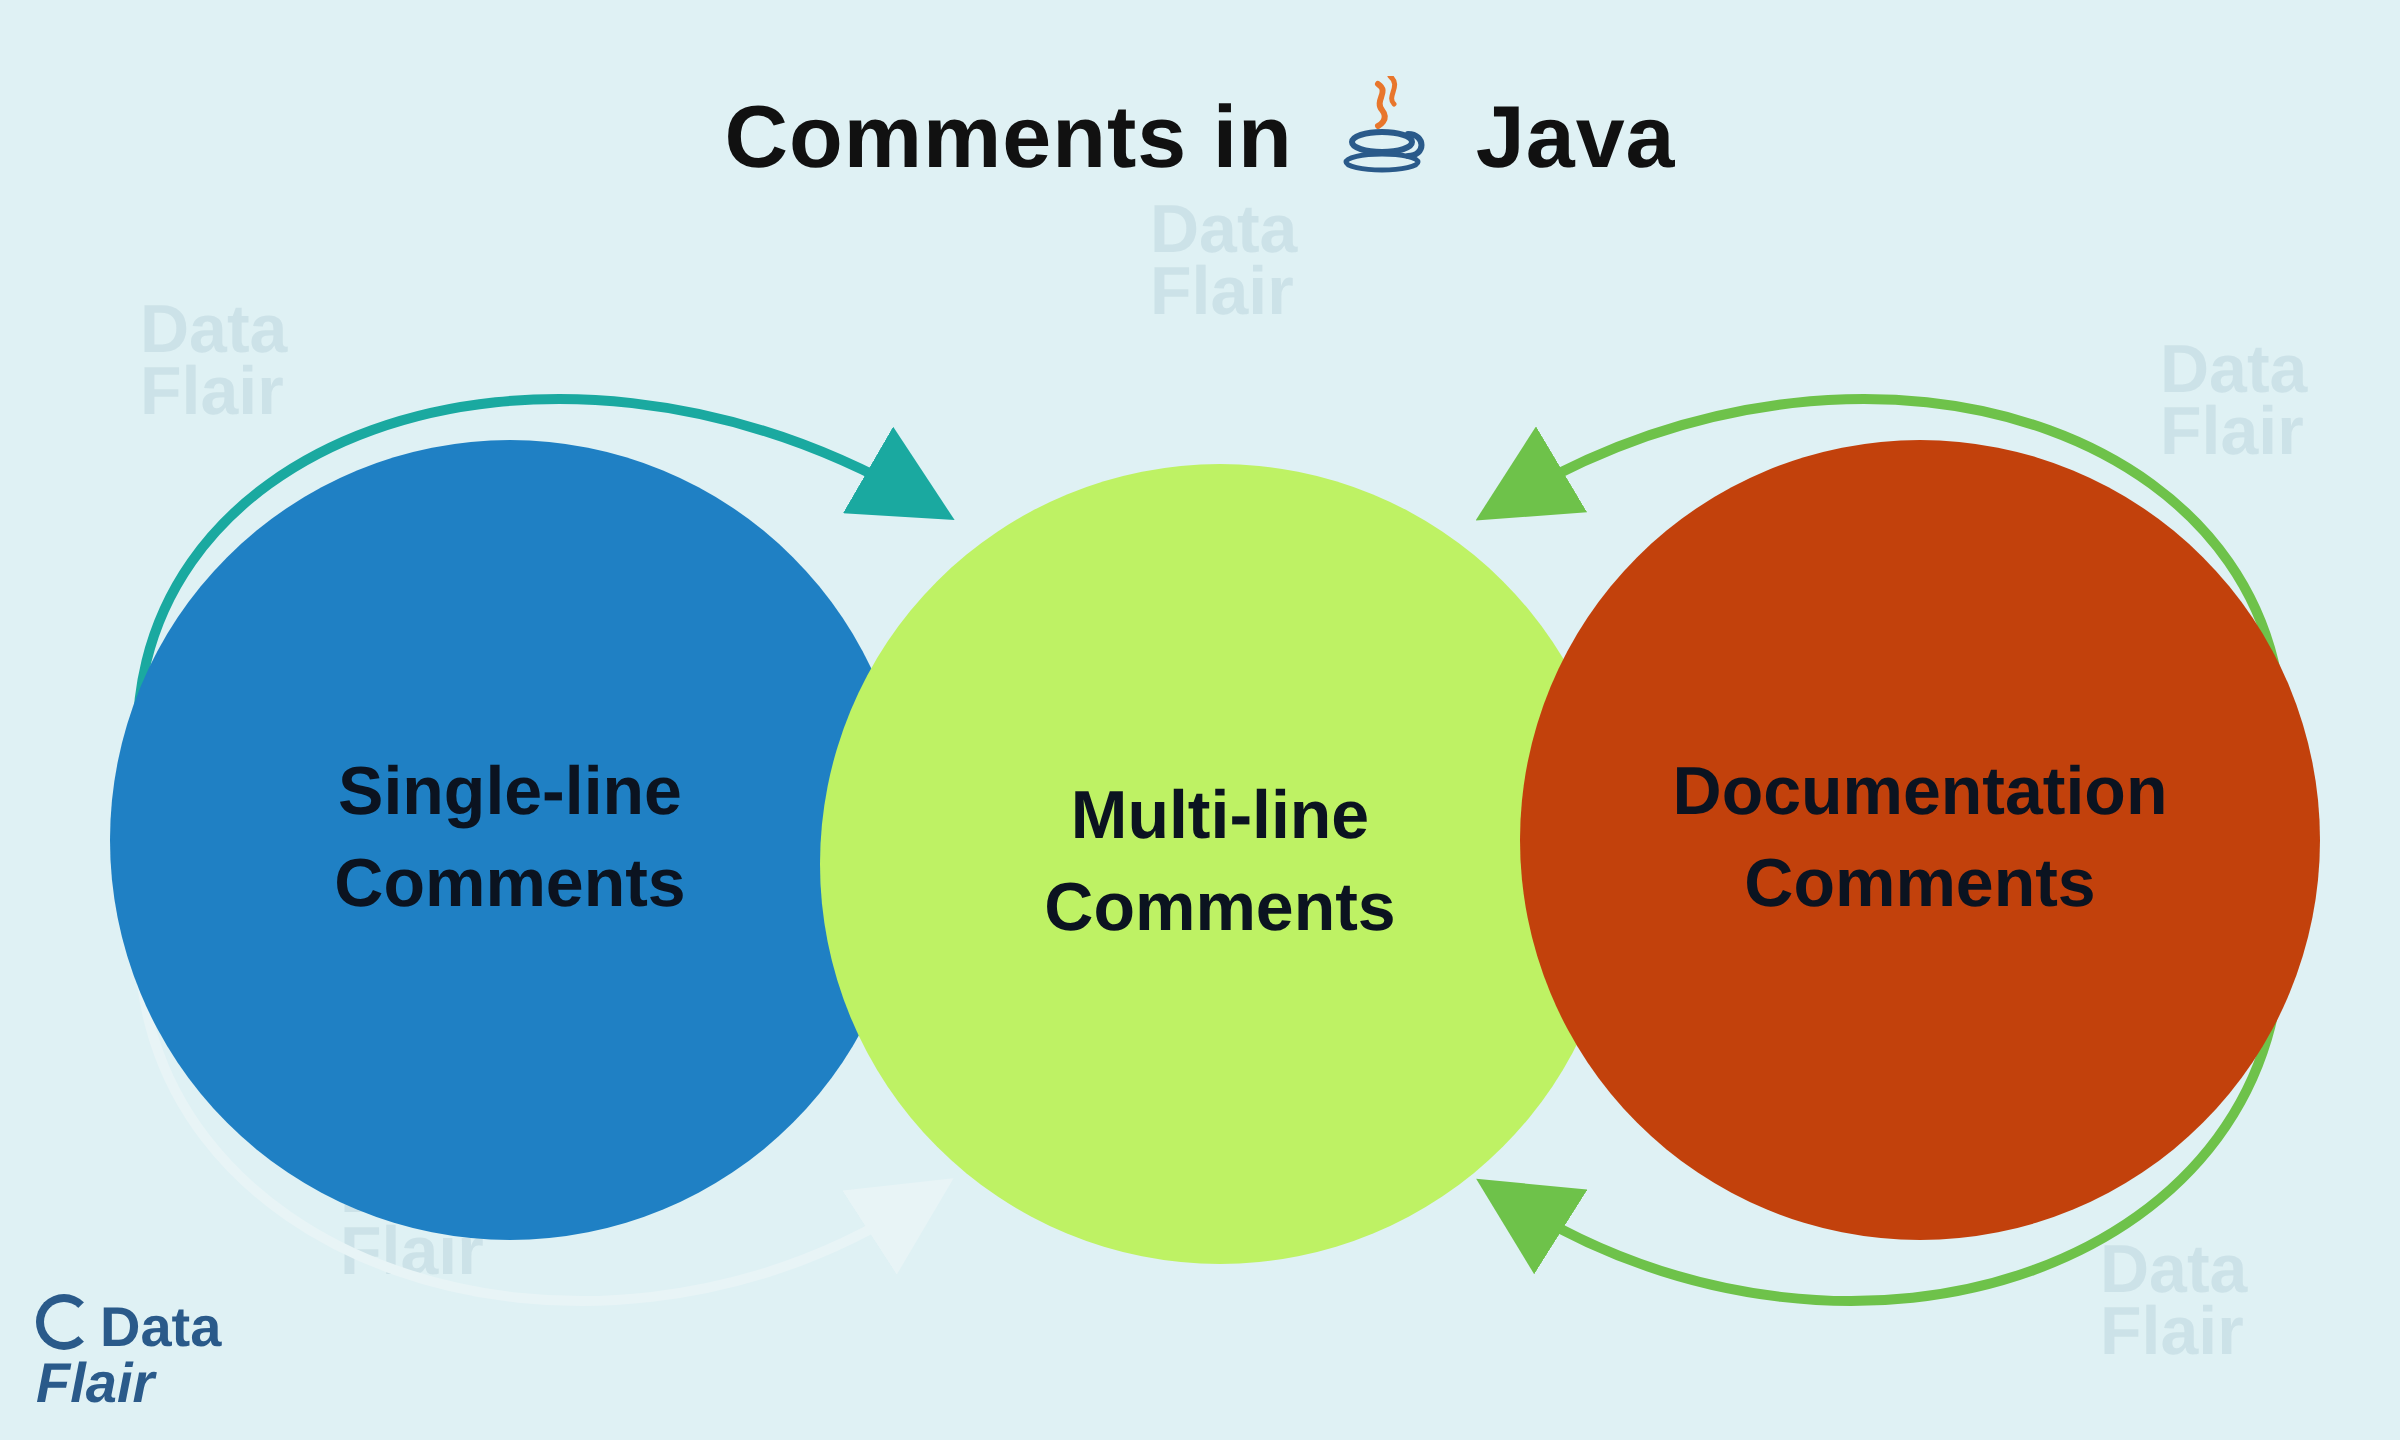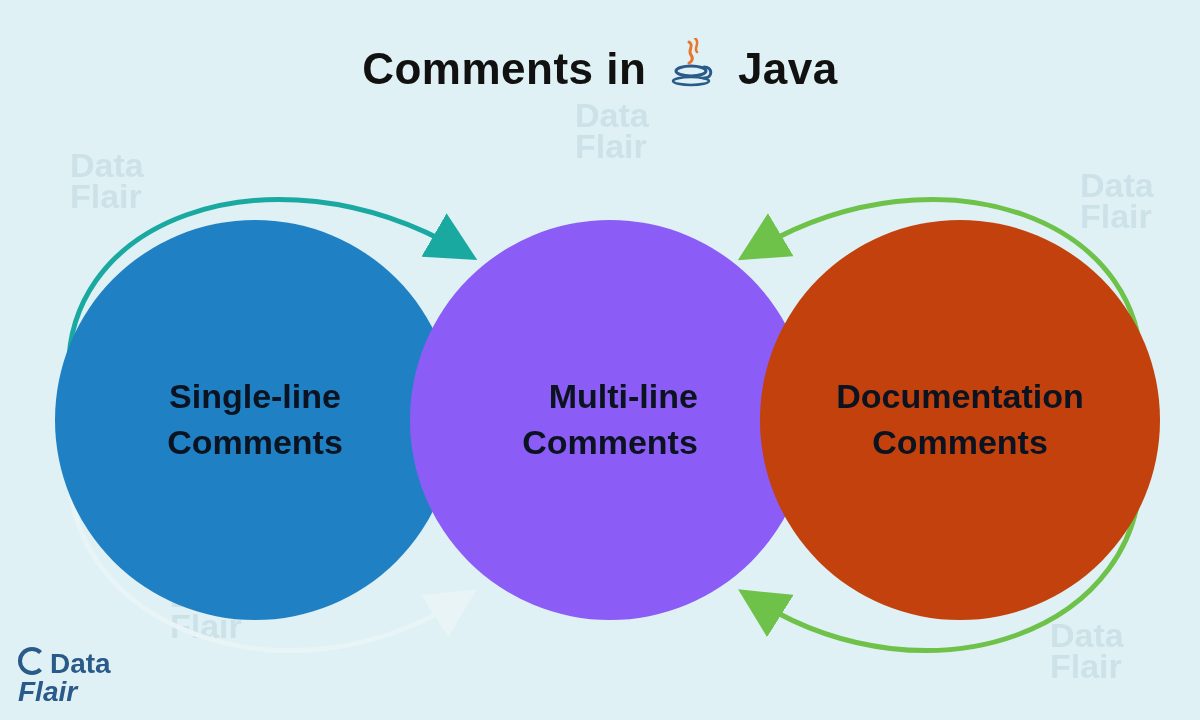--- a/index.html
+++ b/index.html
@@ -44,21 +44,21 @@
     display: flex;
     align-items: center;
     justify-content: center;
     text-align: center;
     font-size: 34px;
     font-weight: 700;
     color: #0b1320;
     line-height: 1.35;
   }
   .c-left   { left: 55px;  top: 80px; background: #1f80c4; z-index: 1; }
-  .c-mid    { left: 410px; top: 80px; background: #8b5cf6; z-index: 2; text-align: right; }
+  .c-mid    { left: 410px; top: 92px; background: #bef264; z-index: 2; }
   .c-right  { left: 760px; top: 80px; background: #c2410c; z-index: 3; }
 
   .circle .label { padding: 0 30px; position: relative; z-index: 5; }
 
   .arc {
     position: absolute;
     pointer-events: none;
   }
 
   .watermark {

